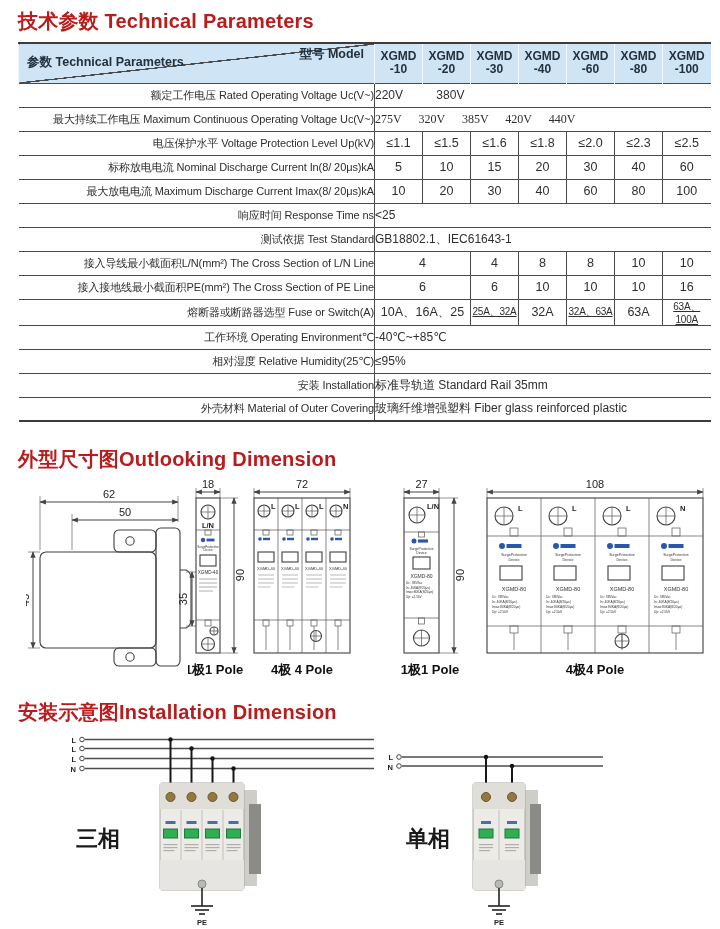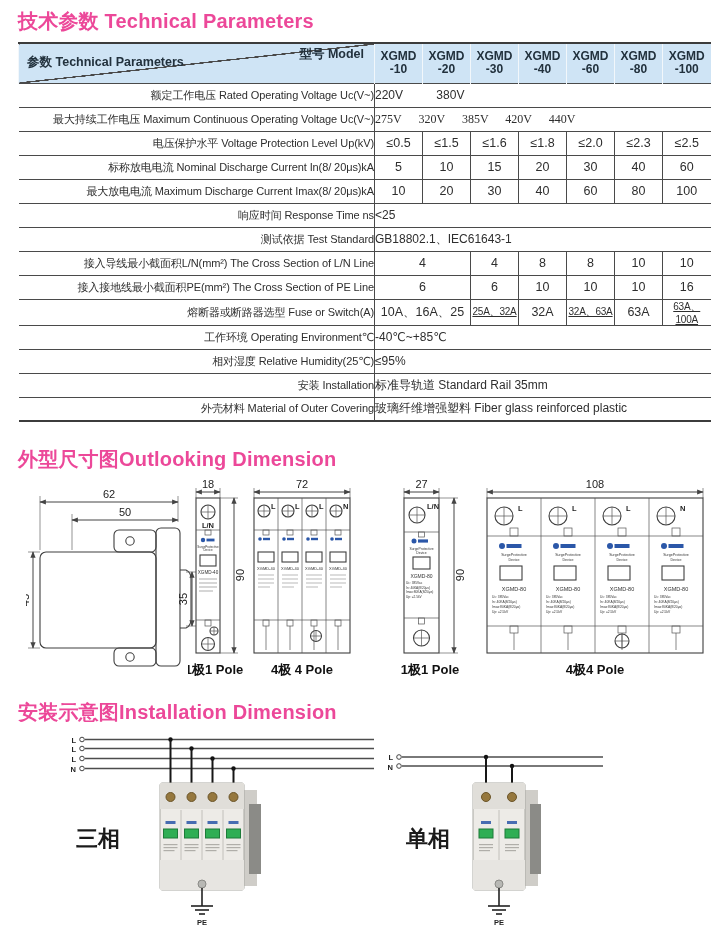--- a/index.html
+++ b/index.html
@@ -1,19 +1,19 @@
 <!DOCTYPE html>
 <html><head>
 <meta charset="utf-8">
 <style>
   html,body{margin:0;padding:0;background:#ffffff;}
   body{width:720px;height:929px;position:relative;overflow:hidden;
        font-family:"Liberation Sans","DejaVu Sans",sans-serif;color:#2e2e2e;}
   .sec-title{position:absolute;left:18px;margin:0;font-size:20px;font-weight:700;
-             color:#ec4899;letter-spacing:.2px;white-space:nowrap;}
+             color:#b91c1c;letter-spacing:.2px;white-space:nowrap;}
   #title1{top:8px;}
   #title2{top:446px;}
   #title3{top:699px;}
 
   
   table.params{position:absolute;left:18px;top:42px;width:692px;
                border-collapse:collapse;table-layout:fixed;
                border-top:2px solid #3c3c3c;border-bottom:2px solid #3c3c3c;}
   table.params td,table.params th{padding:0;vertical-align:middle;
                border-top:1px solid #4a4a4a;}
@@ -114,21 +114,21 @@
   <tr>
     <td class="lbl">额定工作电压 Rated Operating Voltage Uc(V~)</td>
     <td class="merged sp-wide" colspan="7">220V 380V</td>
   </tr>
   <tr>
     <td class="lbl">最大持续工作电压 Maximum Continuous Operating Voltage Uc(V~)</td>
     <td class="merged sp-mid" colspan="7">275V 320V 385V 420V 440V</td>
   </tr>
   <tr>
     <td class="lbl">电压保护水平 Voltage Protection Level Up(kV)</td>
-    <td class="v">≤0.5</td>
+    <td class="v">≤1.1</td>
     <td class="v">≤1.5</td>
     <td class="v">≤1.6</td>
     <td class="v">≤1.8</td>
     <td class="v">≤2.0</td>
     <td class="v">≤2.3</td>
     <td class="v">≤2.5</td>
   </tr>
   <tr>
     <td class="lbl">标称放电电流 Nominal Discharge Current In(8/ 20μs)kA</td>
     <td class="v">5</td>

